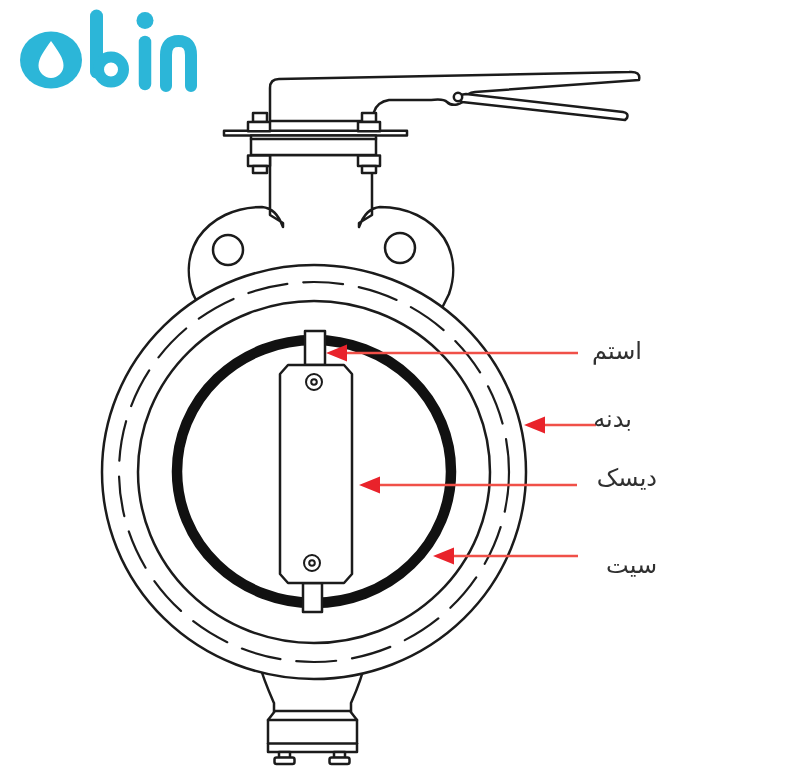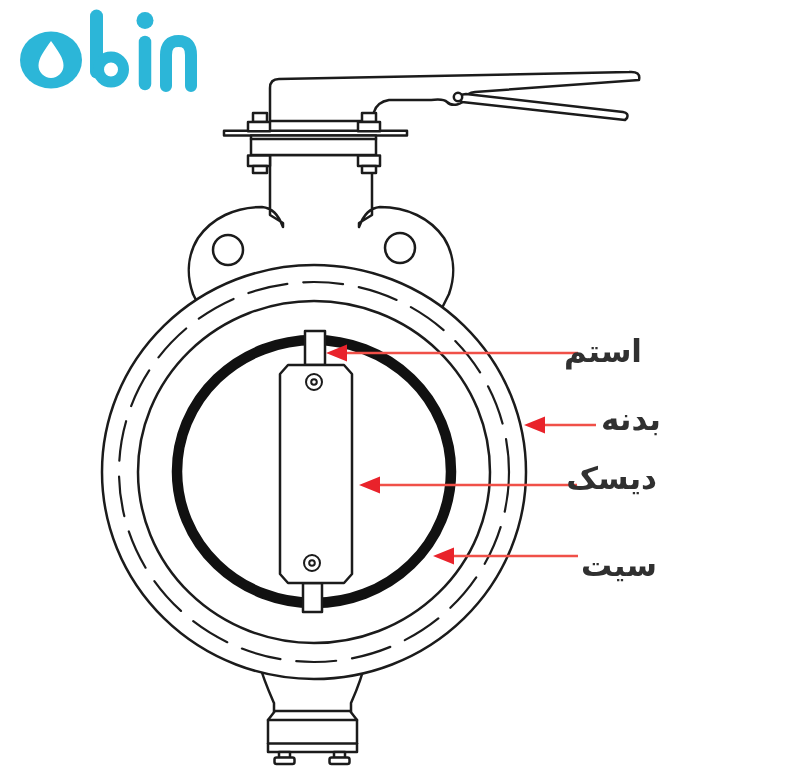--- a/index.html
+++ b/index.html
@@ -1,20 +1,20 @@
 <!DOCTYPE html>
 <html><head>
 <meta charset="utf-8">
 <style>
   html,body{margin:0;padding:0;background:#fff;}
   .page{position:relative;width:800px;height:770px;background:#ffffff;overflow:hidden;
         font-family:"DejaVu Sans", sans-serif;}
   .drawing{position:absolute;left:0;top:0;}
-  .diagram-label{position:absolute;font-size:31px;line-height:28px;color:#303030;
-        direction:rtl;text-align:right;white-space:nowrap;font-weight:bold;}
+  .diagram-label{position:absolute;font-size:24px;line-height:28px;color:#303030;
+        direction:rtl;text-align:right;white-space:nowrap;}
 </style>
 </head>
 <body>
 
 <div class="page">
 
   <svg class="drawing" width="800" height="770" viewBox="0 0 800 770" aria-label="butterfly-valve">
 
     <g fill="#2cb6d8" stroke="none">
       <g>
@@ -123,17 +123,17 @@
         <polygon points="359,485 380,476.5 380,493.5" fill="#e9232b"></polygon>
       </g>
       <g>
         <line x1="452" y1="556" x2="578" y2="556" stroke="#f05048" stroke-width="2.4"></line>
         <polygon points="433,556 454,547.5 454,564.5" fill="#e9232b"></polygon>
       </g>
     </g>
   </svg>
 
   <div class="diagram-label" style="top:337px; right:158px;">استم</div>
-  <div class="diagram-label" style="top:405px; right:139px;">بدنه</div>
+  <div class="diagram-label" style="top:405px; right:168px;">بدنه</div>
   <div class="diagram-label" style="top:464px; right:143px;">دیسک</div>
   <div class="diagram-label" style="top:535px; right:143px;margin-top:16px;">سیت</div>
 
 </div>
 
 </body></html>

